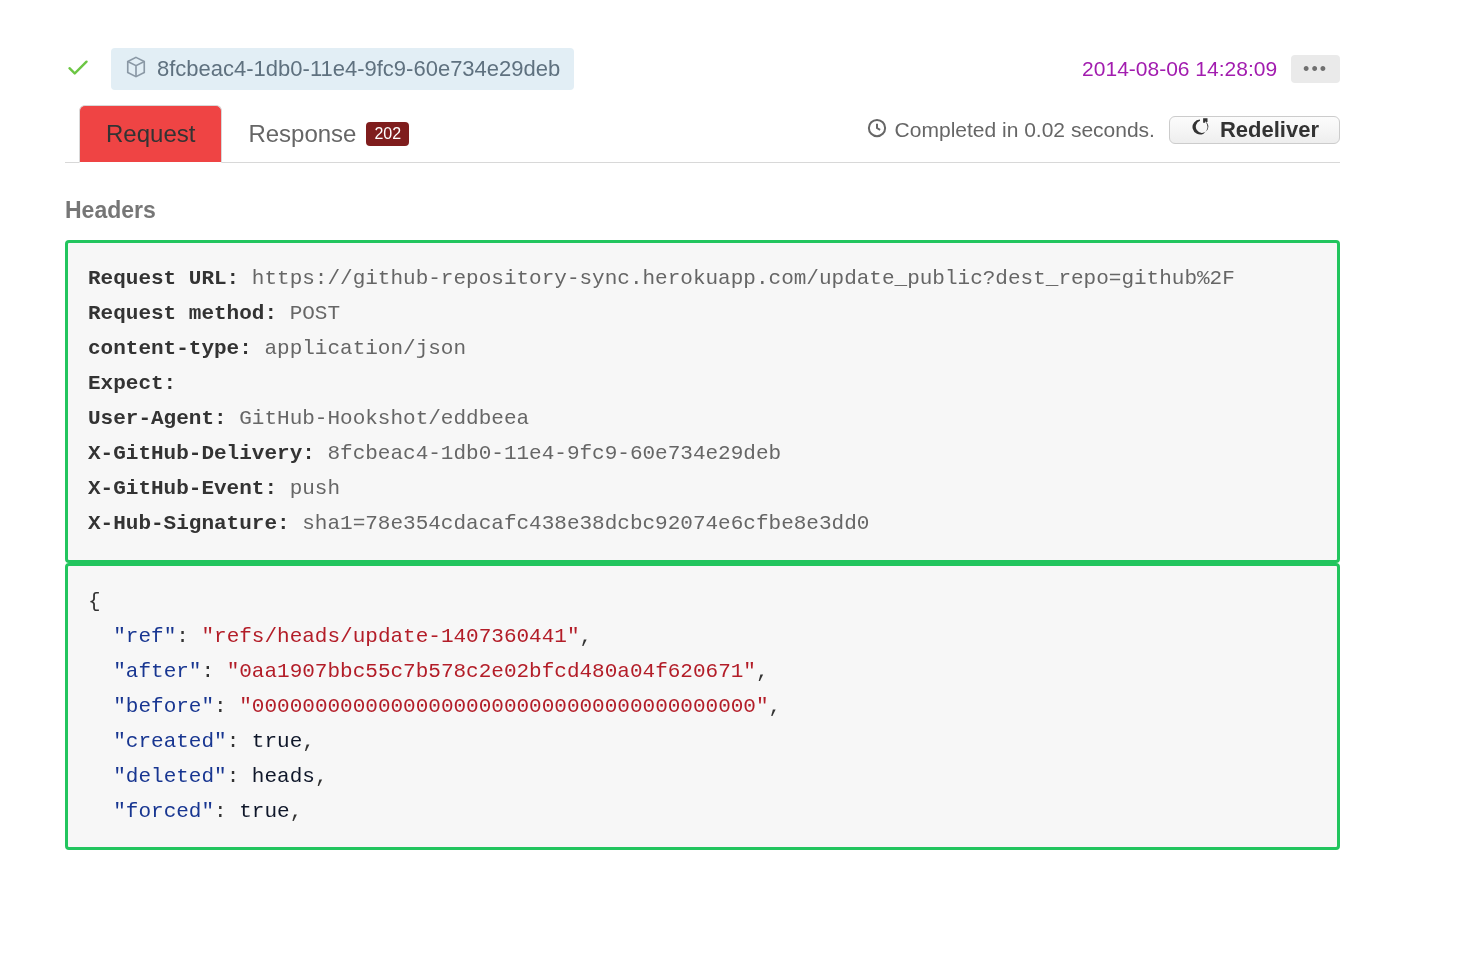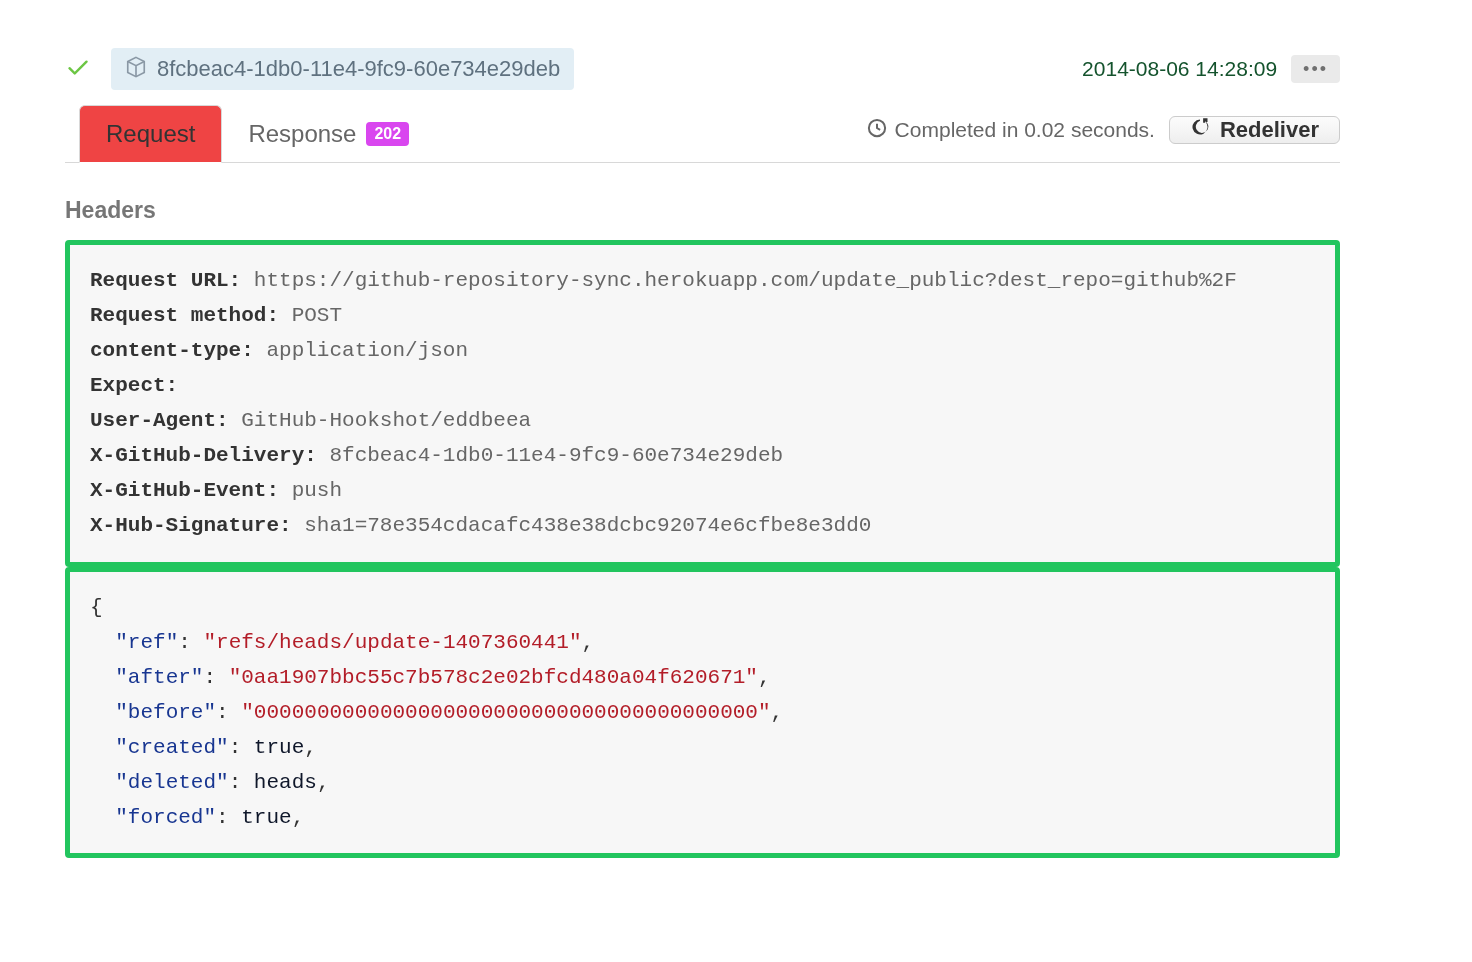--- a/index.html
+++ b/index.html
@@ -36,21 +36,21 @@
     color: #8a98a5;
     margin-right: 10px;
     flex-shrink: 0;
   }
   .delivery-id-text {
     color: #5f717f;
     font-size: 22px;
   }
   .spacer { flex: 1; }
   .timestamp {
-    color: #14532d;
+    color: #a21caf;
     font-size: 21px;
     margin-right: 14px;
   }
   .more-btn {
     background: #eaeaea;
     border-radius: 4px;
     padding: 2px 12px;
     color: #707070;
     font-size: 18px;
     letter-spacing: 2px;
@@ -78,24 +78,24 @@
     align-items: center;
   }
   .tab.active {
     border: 1px solid #d8d8d8;
     border-bottom: 1px solid #fff;
     border-radius: 6px 6px 0 0;
     color: #333;
     background: #ef4444;
   }
   .status-badge {
-    background: #d946ef;
+    background: #7f1d1d;
     color: #fff;
     font-size: 16px;
-    font-weight: 700;
+    font-weight: 400;
     padding: 3px 8px;
     border-radius: 4px;
     margin-left: 10px;
   }
   .tab-right {
     margin-left: auto;
     display: flex;
     align-items: center;
     padding-bottom: 6px;
   }
@@ -128,21 +128,21 @@
 
   .section-label {
     font-size: 23px;
     font-weight: 600;
     color: #767676;
     margin: 34px 0 16px 0;
   }
 
   .code-block {
     background: #f7f7f7;
-    border: 5px solid #22c55e;
+    border: 3px solid #22c55e;
     border-radius: 4px;
     padding: 18px 20px;
     font-family: SFMono-Regular, Consolas, "Liberation Mono", Menlo, monospace;
     font-size: 21px;
     line-height: 1.67;
     white-space: pre;
     overflow: hidden;
     color: #333;
   }
   .hdr-key { font-weight: 700; }

